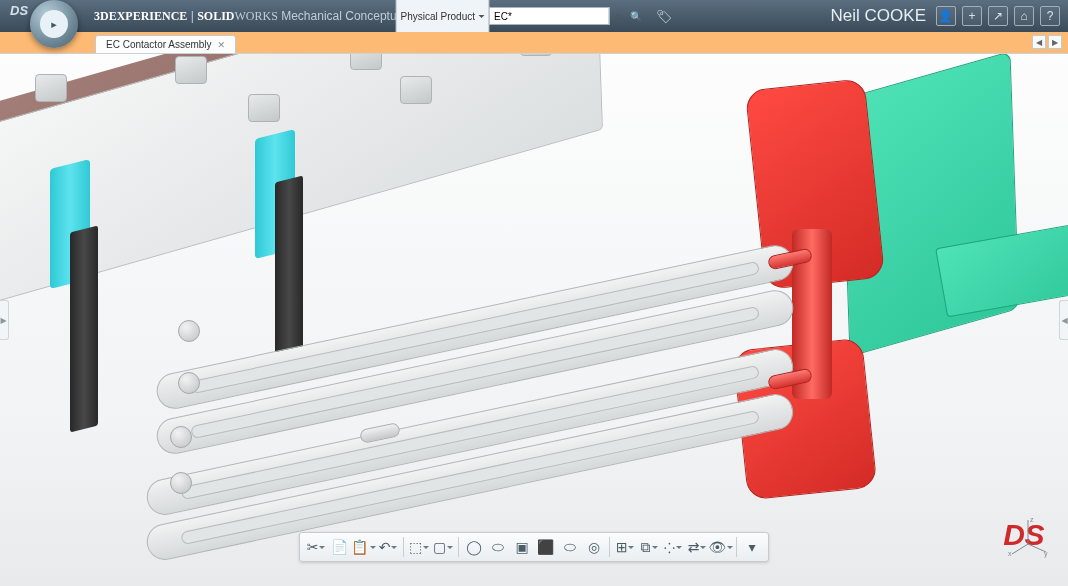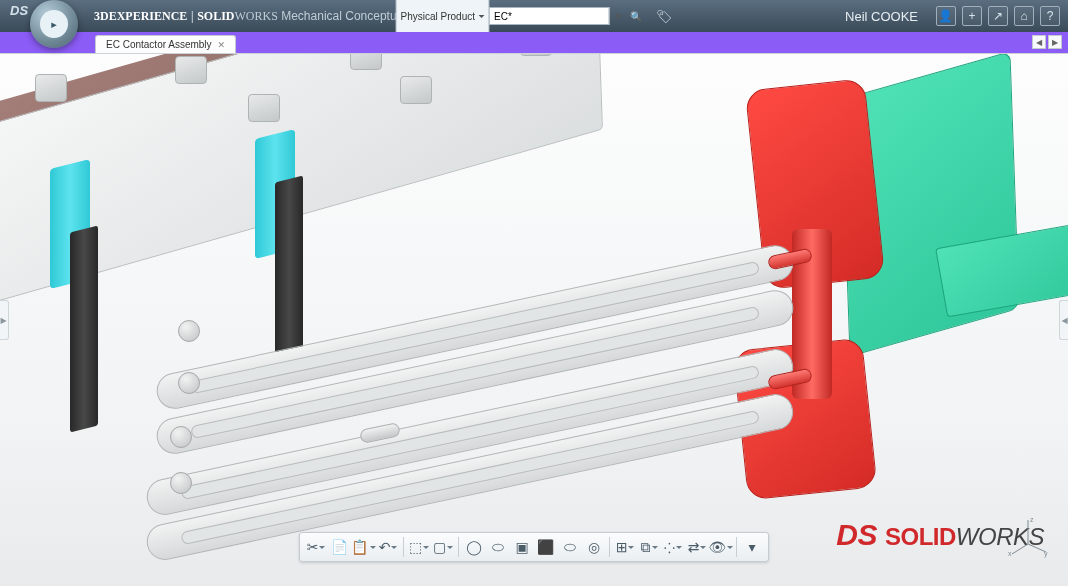--- a/index.html
+++ b/index.html
@@ -106,34 +106,34 @@
   }
   .tag-icon { margin-left: 10px; color: #cfd9e0; font-size: 13px; }
 
   .header-right {
     margin-left: auto;
     display: flex;
     align-items: center;
     gap: 6px;
     margin-right: 8px;
   }
-  .user-name { font-size: 13px; color: #e7edf1; margin-right: 12px; }
+  .user-name { font-size: 17px; color: #e7edf1; margin-right: 4px; }
   .hdr-btn {
     width: 20px; height: 20px;
     border: 1px solid #9fb0bc;
     border-radius: 2px;
     display: flex; align-items: center; justify-content: center;
     color: #d6e2ea; font-size: 12px;
     background: rgba(255,255,255,0.05);
   }
 
   
   .tab-strip {
     height: 22px;
-    background: #8b5cf6;
+    background: #fdba74;
     border-bottom: 1px solid #ccd3d8;
     display: flex;
     align-items: flex-end;
     padding-left: 95px;
     position: relative;
   }
   .tab {
     height: 18px;
     padding: 0 10px;
     font-size: 10px;
@@ -440,21 +440,20 @@
     <div class="pin-red" style="left:768px; top:198px;"></div>
     <div class="pin-red" style="left:768px; top:318px;"></div>
     <div class="pin-gray" style="left:360px; top:372px;"></div>
   </div>
 
   <div class="edge-handle left">▶</div>
   <div class="edge-handle right">◀</div>
 
   <div class="watermark">
     <span class="ds">DS</span>
-    <span><span class="solid">SOLID</span><span class="works">WORKS</span></span>
   </div>
 
   <div class="triad">
     <svg width="40" height="40">
       <line x1="20" y1="28" x2="20" y2="4" stroke="#7f8b92" stroke-width="1"></line>
       <line x1="20" y1="28" x2="38" y2="36" stroke="#7f8b92" stroke-width="1"></line>
       <line x1="20" y1="28" x2="4" y2="38" stroke="#7f8b92" stroke-width="1"></line>
       <text x="22" y="6" font-size="7" fill="#7f8b92">z</text>
       <text x="36" y="40" font-size="7" fill="#7f8b92">y</text>
       <text x="0" y="40" font-size="7" fill="#7f8b92">x</text>

